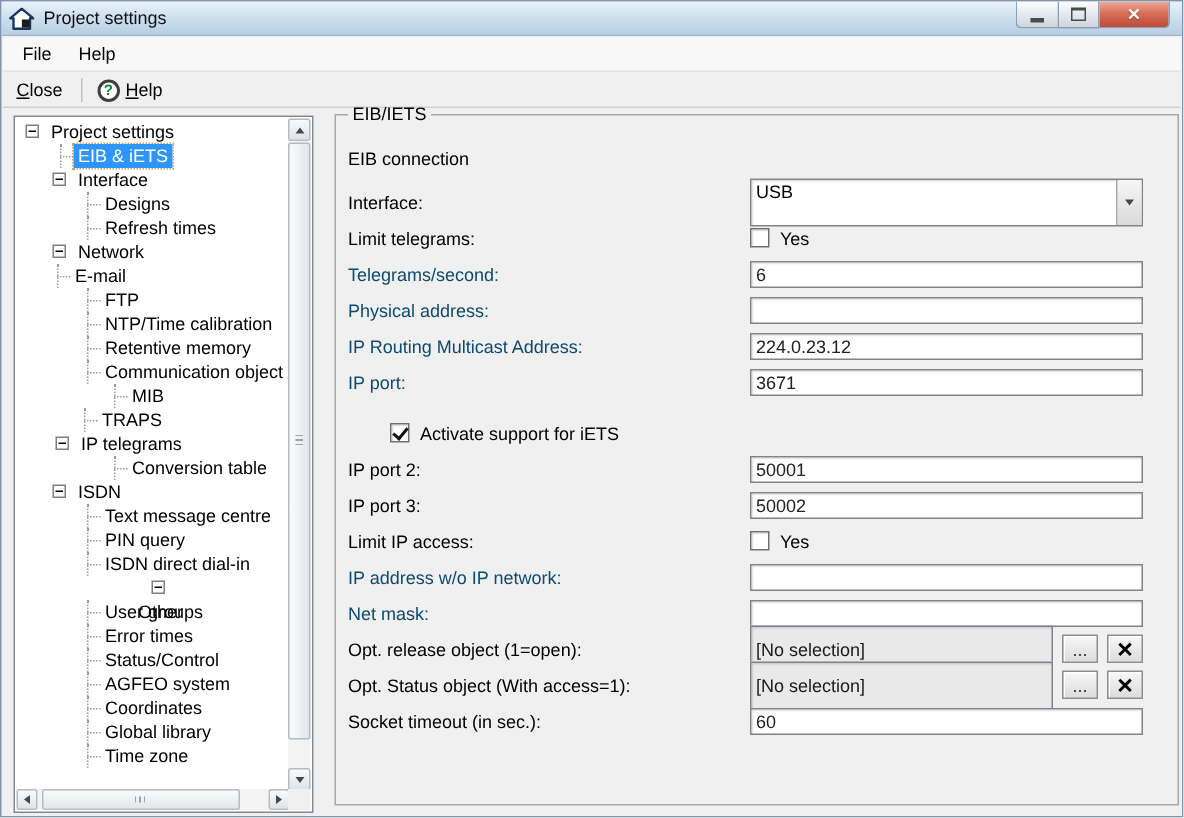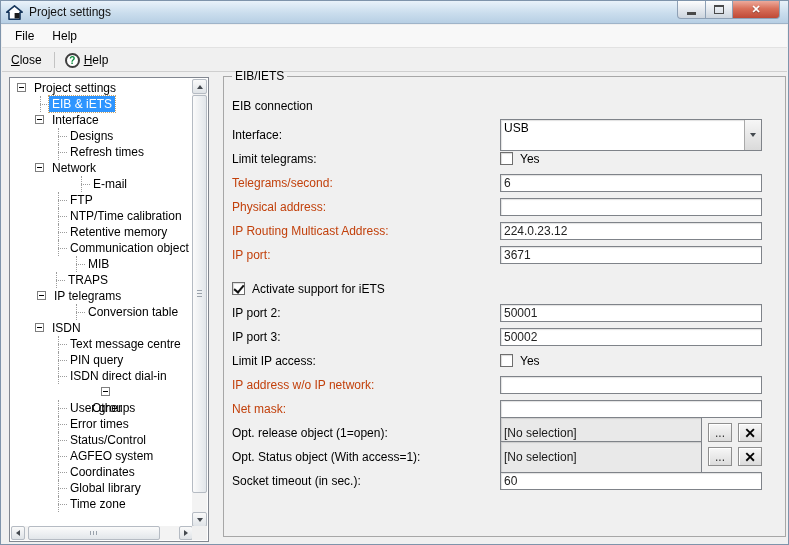--- a/index.html
+++ b/index.html
@@ -79,23 +79,23 @@
   .tri-down  { border-left:3px solid transparent; border-right:3px solid transparent; border-top:4px solid #44494f; }
   .tri-left  { border-top:3px solid transparent; border-bottom:3px solid transparent; border-right:4px solid #44494f; }
   .tri-right { border-top:3px solid transparent; border-bottom:3px solid transparent; border-left:4px solid #44494f; }
 
   
   fieldset.gbox { position:absolute; left:222px; top:68px; width:563px; height:468px;
                   border:1px solid #a7a7a7; margin:0; padding:2px 8px 0 8px; background:transparent; }
   fieldset.gbox legend { font-size:12px; padding:0 3px; margin-left:0px; }
   .fheader { margin:14px 0 11px 0; height:15px; }
   .frow { display:flex; align-items:center; height:19px; margin-bottom:5px; }
-  .frow.gap { margin-top:15px; }
+  .frow.gap { margin-top:15px;margin-left:28px; }
   .flabel { width:268px; flex:0 0 268px; }
-  .flabel.dis { color:#c2410c; }
+  .flabel.dis { color:#0c4a6e; }
   .tbox { width:262px; height:18px; border:1px solid #7f8389; background:#fff; padding:0 3px;
           font:12px "Liberation Sans", sans-serif; color:#222; box-shadow:inset 1px 1px 1px rgba(0,0,0,.12); }
   .combo { width:262px; height:32px; border:1px solid #7f8389; background:#fff; display:flex;
            box-shadow:inset 1px 1px 1px rgba(0,0,0,.12); }
   .cval { flex:1; padding:1px 3px; }
   .cbtn { width:17px; background:linear-gradient(#f6f6f6,#dadada); border-left:1px solid #a9a9a9;
           display:flex; align-items:center; justify-content:center; }
   .cb { width:13px; height:13px; border:1px solid #6e6e6e; background:#fff; position:relative; flex:0 0 13px;
         box-shadow:inset 1px 1px 1px rgba(0,0,0,.15); }
   .cb.checked::after { content:""; position:absolute; left:3px; top:0px; width:4px; height:8px;
@@ -176,21 +176,21 @@
         <div class="trow" style="padding-left: 40px;">
           <span class="slot slot-con"></span>
           <span class="tlabel">Refresh times</span>
         </div>
         <div class="trow" style="padding-left: 22px;">
           <span class="slot slot-exp">
             <span class="expbox"></span>
           </span>
           <span class="tlabel">Network</span>
         </div>
-        <div class="trow" style="padding-left: 63px;">
+        <div class="trow" style="padding-left: 20px;">
           <span class="slot slot-con"></span>
           <span class="tlabel">E-mail</span>
         </div>
         <div class="trow" style="padding-left: 40px;">
           <span class="slot slot-con"></span>
           <span class="tlabel">FTP</span>
         </div>
         <div class="trow" style="padding-left: 40px;">
           <span class="slot slot-con"></span>
           <span class="tlabel">NTP/Time calibration</span>

